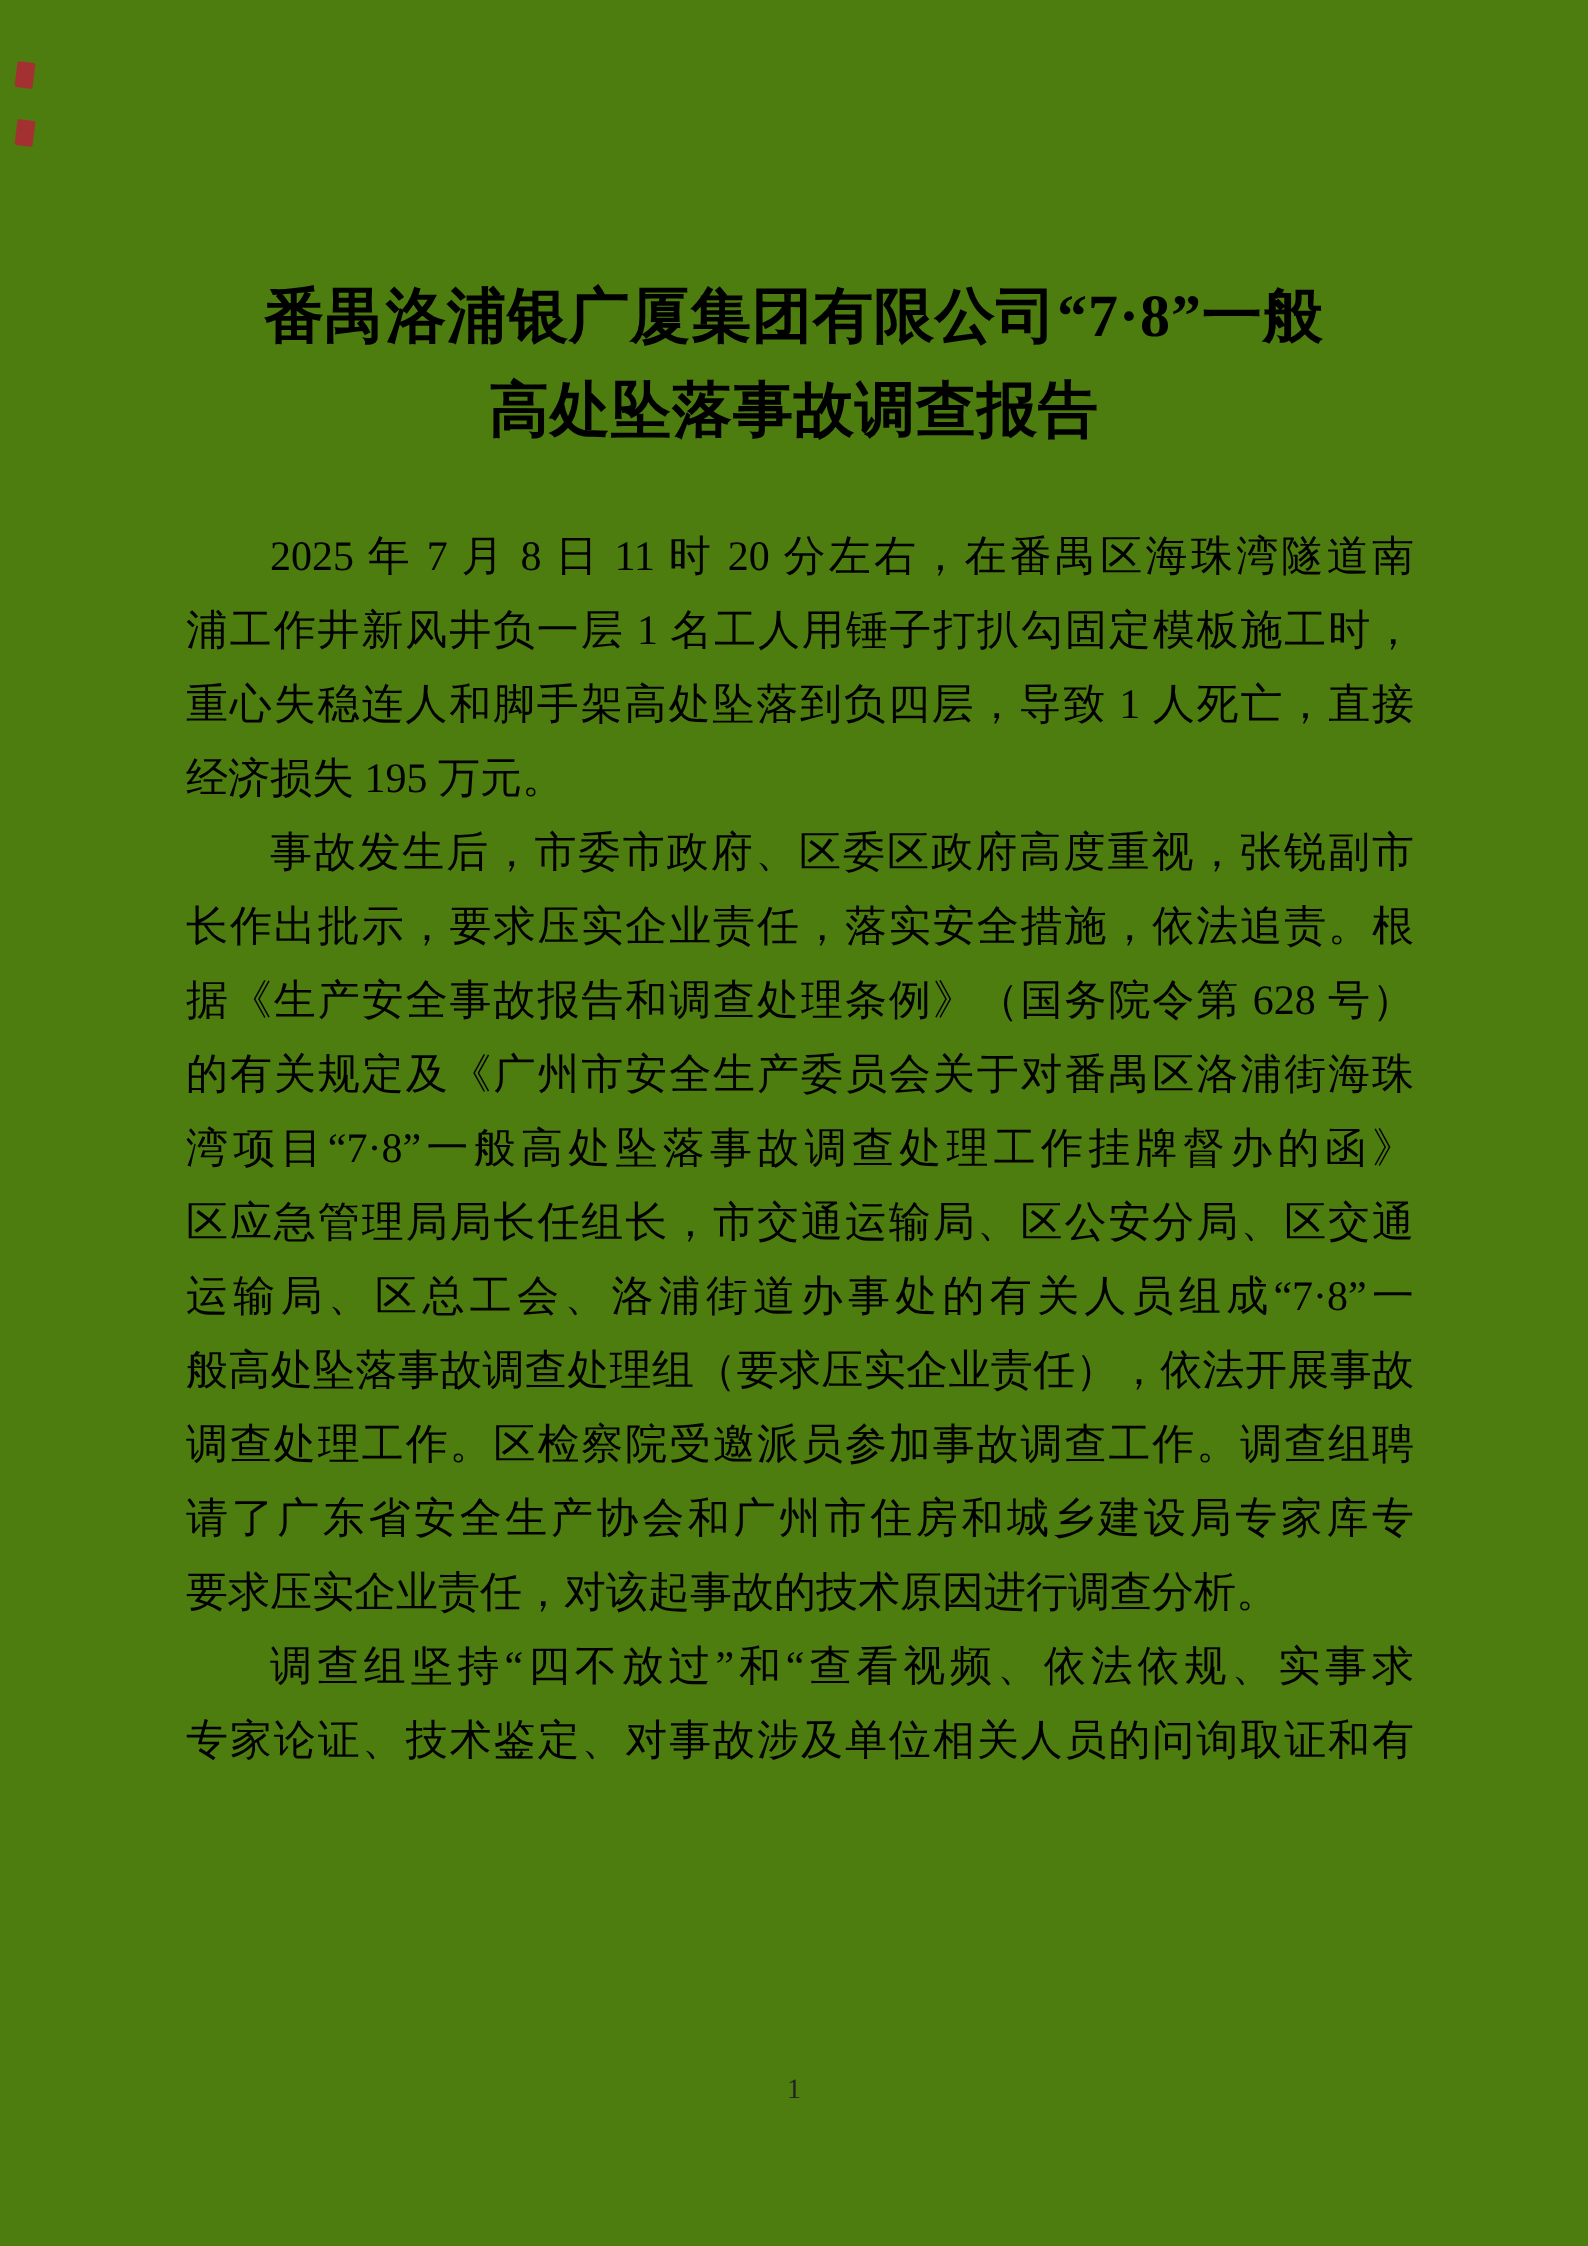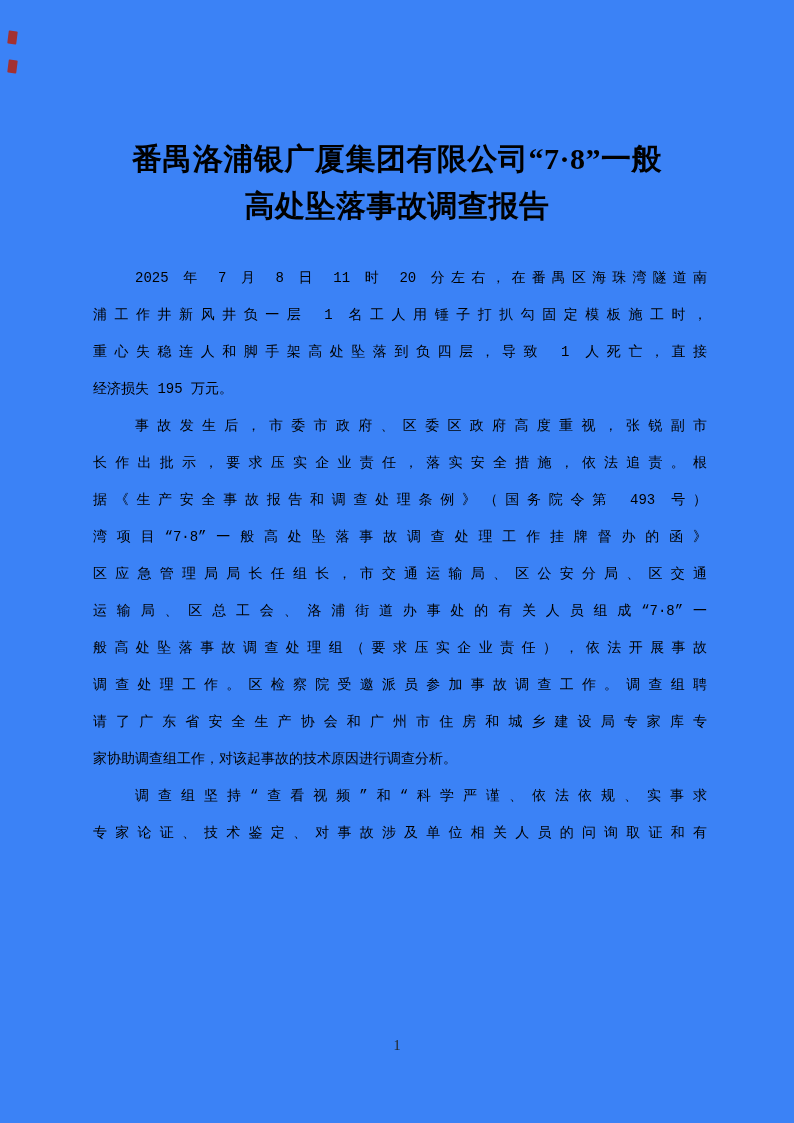--- a/index.html
+++ b/index.html
@@ -4,21 +4,21 @@
 <style>
   html, body {
     margin: 0;
     padding: 0;
     background: #ffffff;
   }
   .page {
     position: relative;
     width: 794px;
     height: 1123px;
-    background: #3b82f6;
+    background: #4d7c0f;
     overflow: hidden;
     font-family: "Liberation Serif", "DejaVu Serif", serif;
     color: #000000;
   }
   
   .mark {
     position: absolute;
     width: 9px;
     height: 13px;
     background: #a33131;
@@ -40,29 +40,28 @@
     line-height: 47px;
     letter-spacing: 0.5px;
   }
   .doc-body {
     position: absolute;
     top: 260px;
     left: 93px;
     width: 614px;
   }
   .line {
-    font-size: 14px;
+    font-size: 21px;
     height: 37px;
     line-height: 37px;
     text-align: justify;
     text-align-last: justify;
     text-justify: inter-character;
     white-space: normal;
     overflow: visible;
-    font-family: Liberation Mono, monospace;
   }
   .line.indent { padding-left: 42px; }
   .line.para-end { text-align-last: left; }
 
   .page-footer {
     position: absolute;
     top: 1036px;
     left: 0;
     width: 794px;
     text-align: center;
@@ -88,30 +87,31 @@
 
   <div class="doc-body">
 
     <div class="line indent">2025 年 7 月 8 日 11 时 20 分左右，在番禺区海珠湾隧道南</div>
     <div class="line">浦工作井新风井负一层 1 名工人用锤子打扒勾固定模板施工时，</div>
     <div class="line">重心失稳连人和脚手架高处坠落到负四层，导致 1 人死亡，直接</div>
     <div class="line para-end">经济损失 195 万元。</div>
 
     <div class="line indent">事故发生后，市委市政府、区委区政府高度重视，张锐副市</div>
     <div class="line">长作出批示，要求压实企业责任，落实安全措施，依法追责。根</div>
-    <div class="line">据《生产安全事故报告和调查处理条例》（国务院令第 493 号）</div>
+    <div class="line">据《生产安全事故报告和调查处理条例》（国务院令第 628 号）</div>
+    <div class="line">的有关规定及《广州市安全生产委员会关于对番禺区洛浦街海珠</div>
     <div class="line">湾项目“7·8”一般高处坠落事故调查处理工作挂牌督办的函》</div>
     <div class="line">区应急管理局局长任组长，市交通运输局、区公安分局、区交通</div>
     <div class="line">运输局、区总工会、洛浦街道办事处的有关人员组成“7·8”一</div>
     <div class="line">般高处坠落事故调查处理组（要求压实企业责任），依法开展事故</div>
     <div class="line">调查处理工作。区检察院受邀派员参加事故调查工作。调查组聘</div>
     <div class="line">请了广东省安全生产协会和广州市住房和城乡建设局专家库专</div>
-    <div class="line para-end">家协助调查组工作，对该起事故的技术原因进行调查分析。</div>
+    <div class="line para-end">要求压实企业责任，对该起事故的技术原因进行调查分析。</div>
 
-    <div class="line indent">调查组坚持“查看视频”和“科学严谨、依法依规、实事求</div>
+    <div class="line indent">调查组坚持“四不放过”和“查看视频、依法依规、实事求</div>
     <div class="line">专家论证、技术鉴定、对事故涉及单位相关人员的问询取证和有</div>
   </div>
 
   <div class="page-footer">
     <span class="page-number">1</span>
   </div>
 
 </div>
 
 </body></html>

